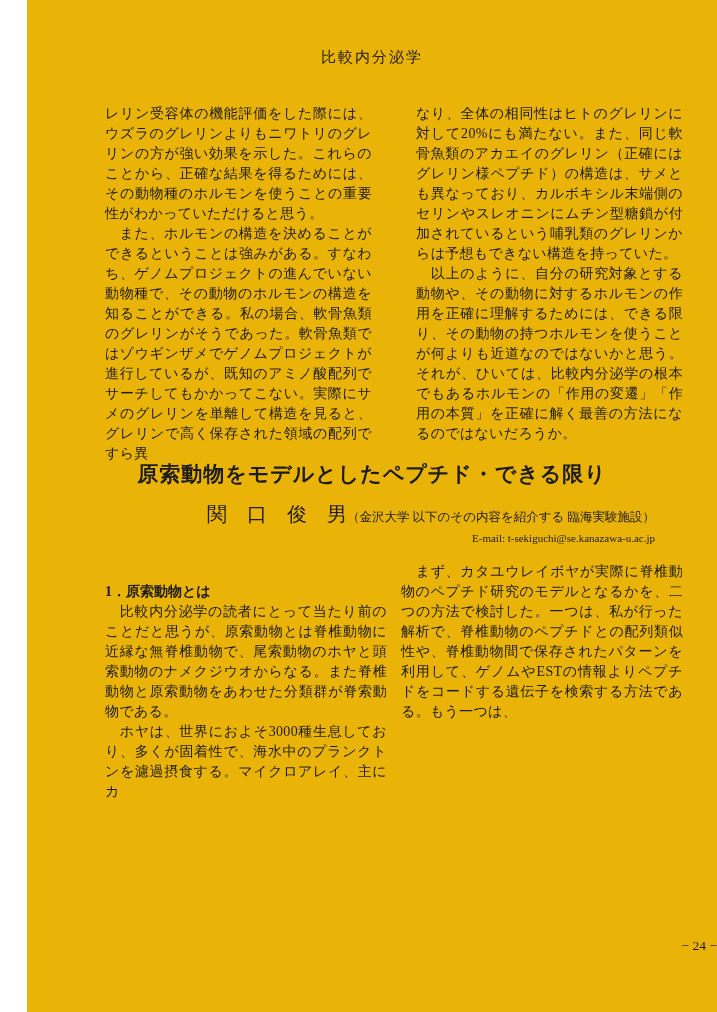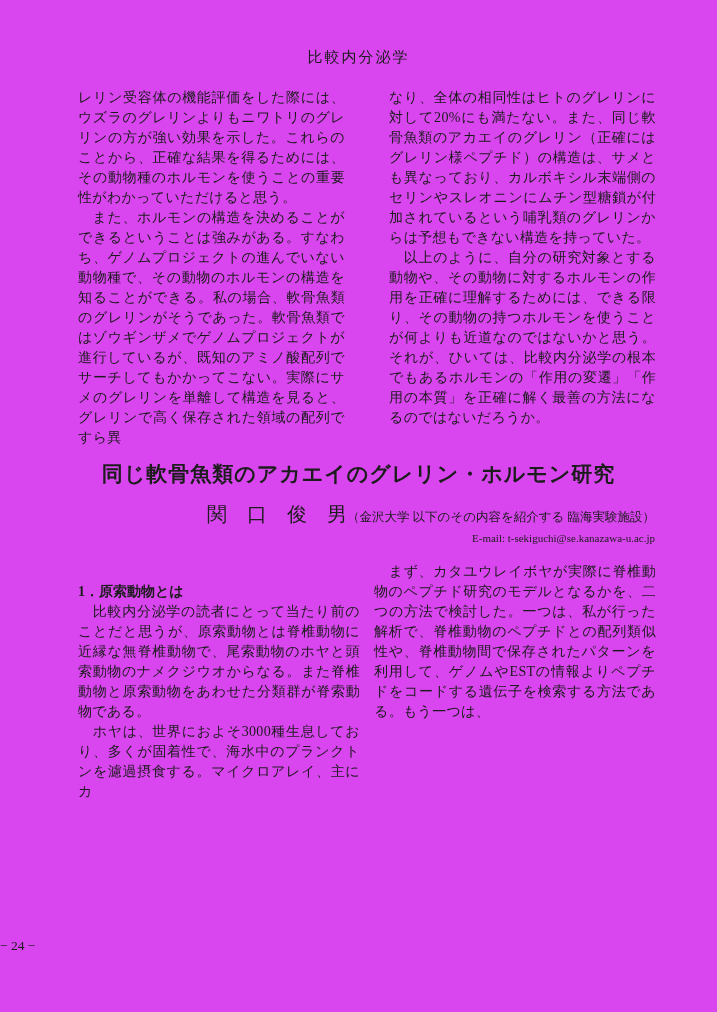--- a/index.html
+++ b/index.html
@@ -11,39 +11,40 @@
     width: 717px;
     height: 1012px;
     position: relative;
     overflow: hidden;
     color: #1c1c1c;
     font-family: "Liberation Serif", "DejaVu Serif", serif;
   }
   .page {
     position: absolute;
     inset: 0;
-    background: #d946ef;
+    background: #eab308;
+    margin-left: 27px;
   }
   .running-header {
     position: absolute;
     top: 48px;
     left: 0;
     width: 100%;
     text-align: center;
     font-size: 15px;
     letter-spacing: 2px;
   }
   .columns {
     position: absolute;
     left: 78px;
     width: 578px;
     display: flex;
     gap: 14px;
   }
-  .top-columns { top: 88px; gap: 44px; }
+  .top-columns { top: 104px; gap: 44px; }
   .bottom-columns { top: 562px; }
   .col {
     width: 282px;
     font-size: 14px;
     line-height: 20px;
     text-align: justify;
     letter-spacing: 0.3px;
   }
   .col p { margin: 0; }
   .col p.heading {
@@ -80,21 +81,21 @@
   }
   .byline .email {
     font-size: 11px;
     line-height: 20px;
   }
   .page-number {
     position: absolute;
     top: 938px;
     left: 0;
     width: 100%;
-    text-align: left;
+    text-align: right;
     font-size: 13.5px;
   }
   i { font-style: italic; }
 </style>
 </head>
 <body>
 
 <div class="page">
 
   <div class="running-header">比較内分泌学</div>
@@ -103,21 +104,21 @@
     <div class="col">
         <p class="body">レリン受容体の機能評価をした際には、ウズラのグレリンよりもニワトリのグレリンの方が強い効果を示した。これらのことから、正確な結果を得るためには、その動物種のホルモンを使うことの重要性がわかっていただけると思う。</p>
         <p class="body">　また、ホルモンの構造を決めることができるということは強みがある。すなわち、ゲノムプロジェクトの進んでいない動物種で、その動物のホルモンの構造を知ることができる。私の場合、軟骨魚類のグレリンがそうであった。軟骨魚類ではゾウギンザメでゲノムプロジェクトが進行しているが、既知のアミノ酸配列でサーチしてもかかってこない。実際にサメのグレリンを単離して構造を見ると、グレリンで高く保存された領域の配列ですら異</p>
       </div>
     <div class="col">
         <p class="body">なり、全体の相同性はヒトのグレリンに対して20%にも満たない。また、同じ軟骨魚類のアカエイのグレリン（正確にはグレリン様ペプチド）の構造は、サメとも異なっており、カルボキシル末端側のセリンやスレオニンにムチン型糖鎖が付加されているという哺乳類のグレリンからは予想もできない構造を持っていた。</p>
         <p class="body">　以上のように、自分の研究対象とする動物や、その動物に対するホルモンの作用を正確に理解するためには、できる限り、その動物の持つホルモンを使うことが何よりも近道なのではないかと思う。それが、ひいては、比較内分泌学の根本でもあるホルモンの「作用の変遷」「作用の本質」を正確に解く最善の方法になるのではないだろうか。</p>
       </div>
   </div>
 
-  <div class="article-title">同じ軟骨魚類のアカエイのグレリン・ホルモン研究</div>
+  <div class="article-title">原索動物をモデルとしたペプチド・できる限り</div>
 
   <div class="byline">
     <div>
       <span class="author-name">関　口　俊　男</span><span class="author-affiliation">（金沢大学 以下のその内容を紹介する 臨海実験施設）</span>
     </div>
     <div class="email">E-mail: t-sekiguchi@se.kanazawa-u.ac.jp</div>
   </div>
 
   <div class="columns bottom-columns">
     <div class="col">

